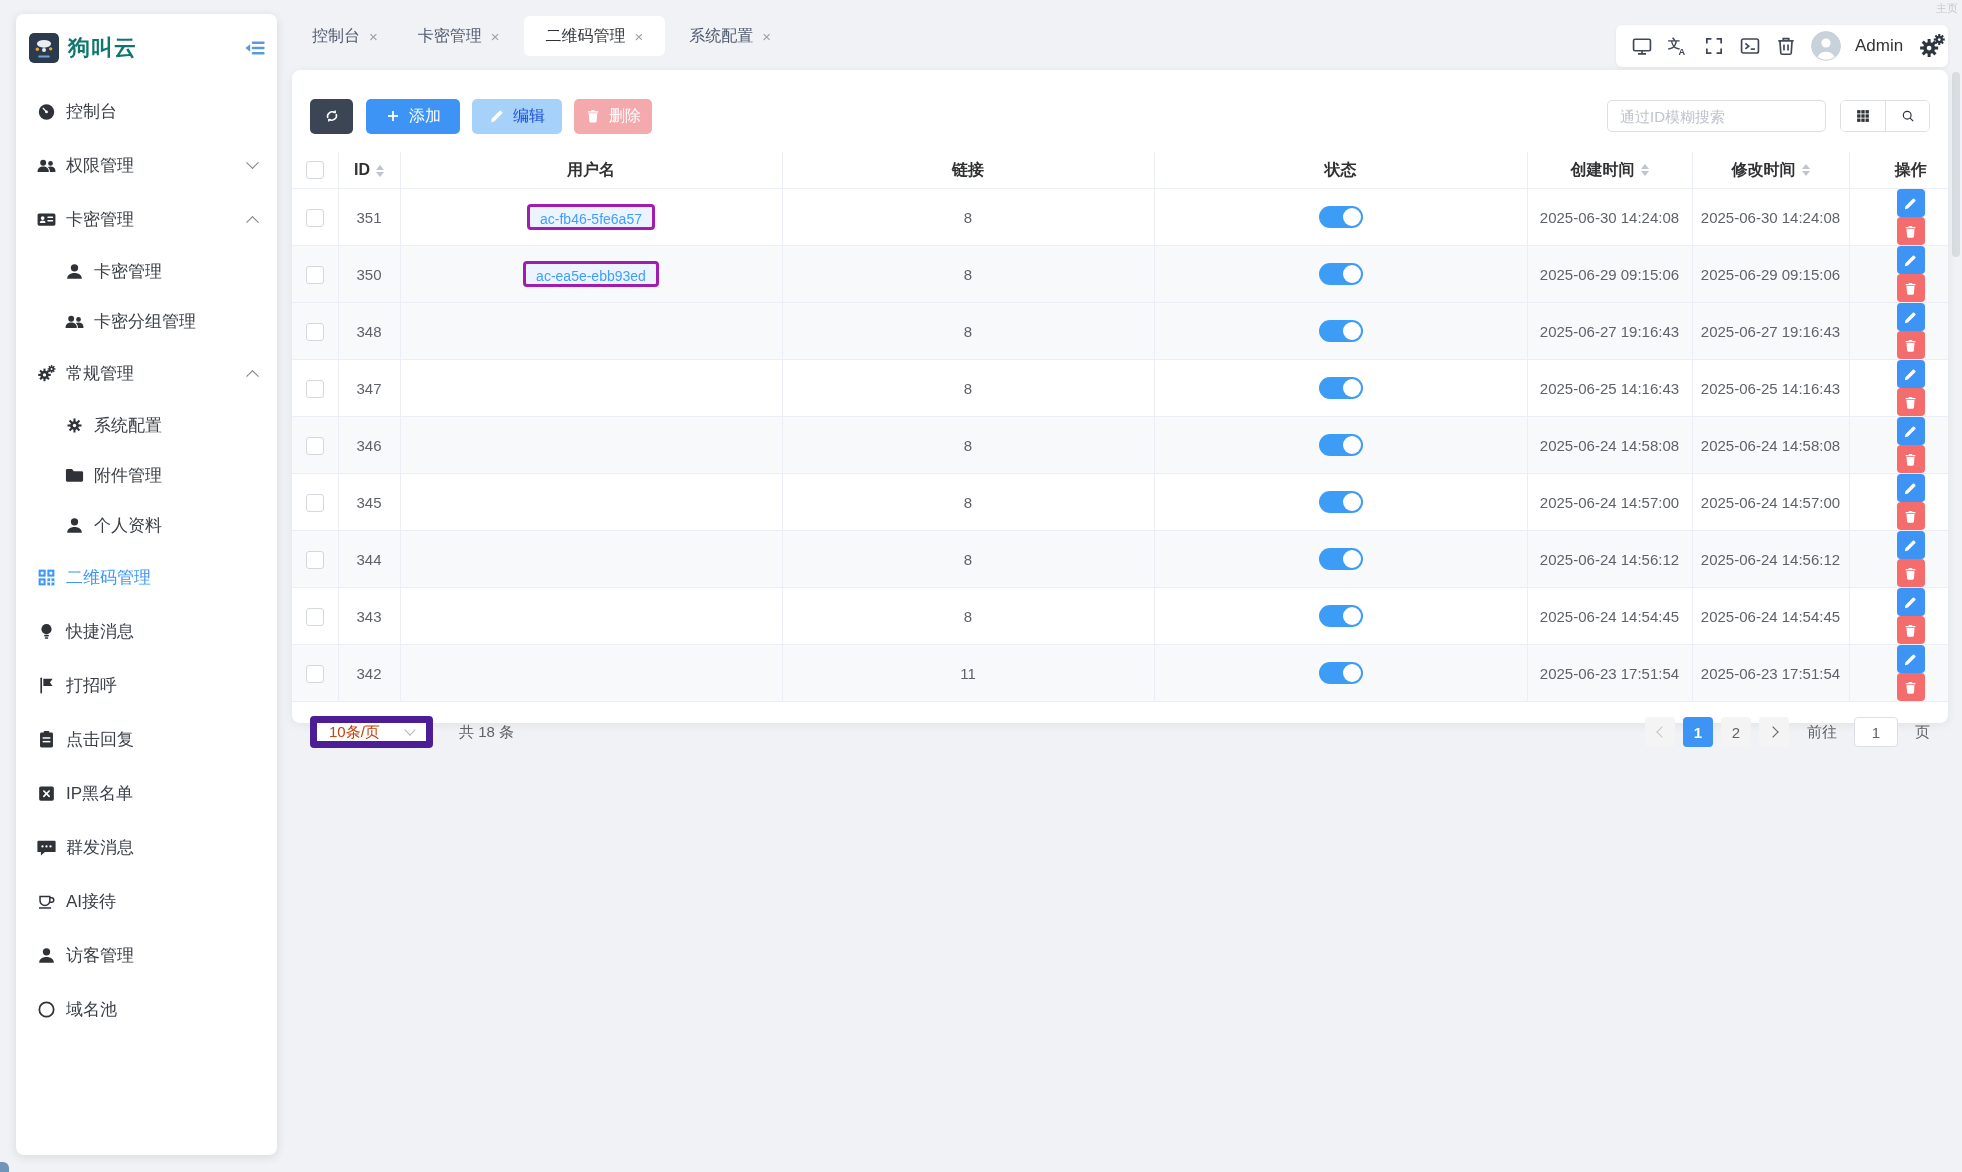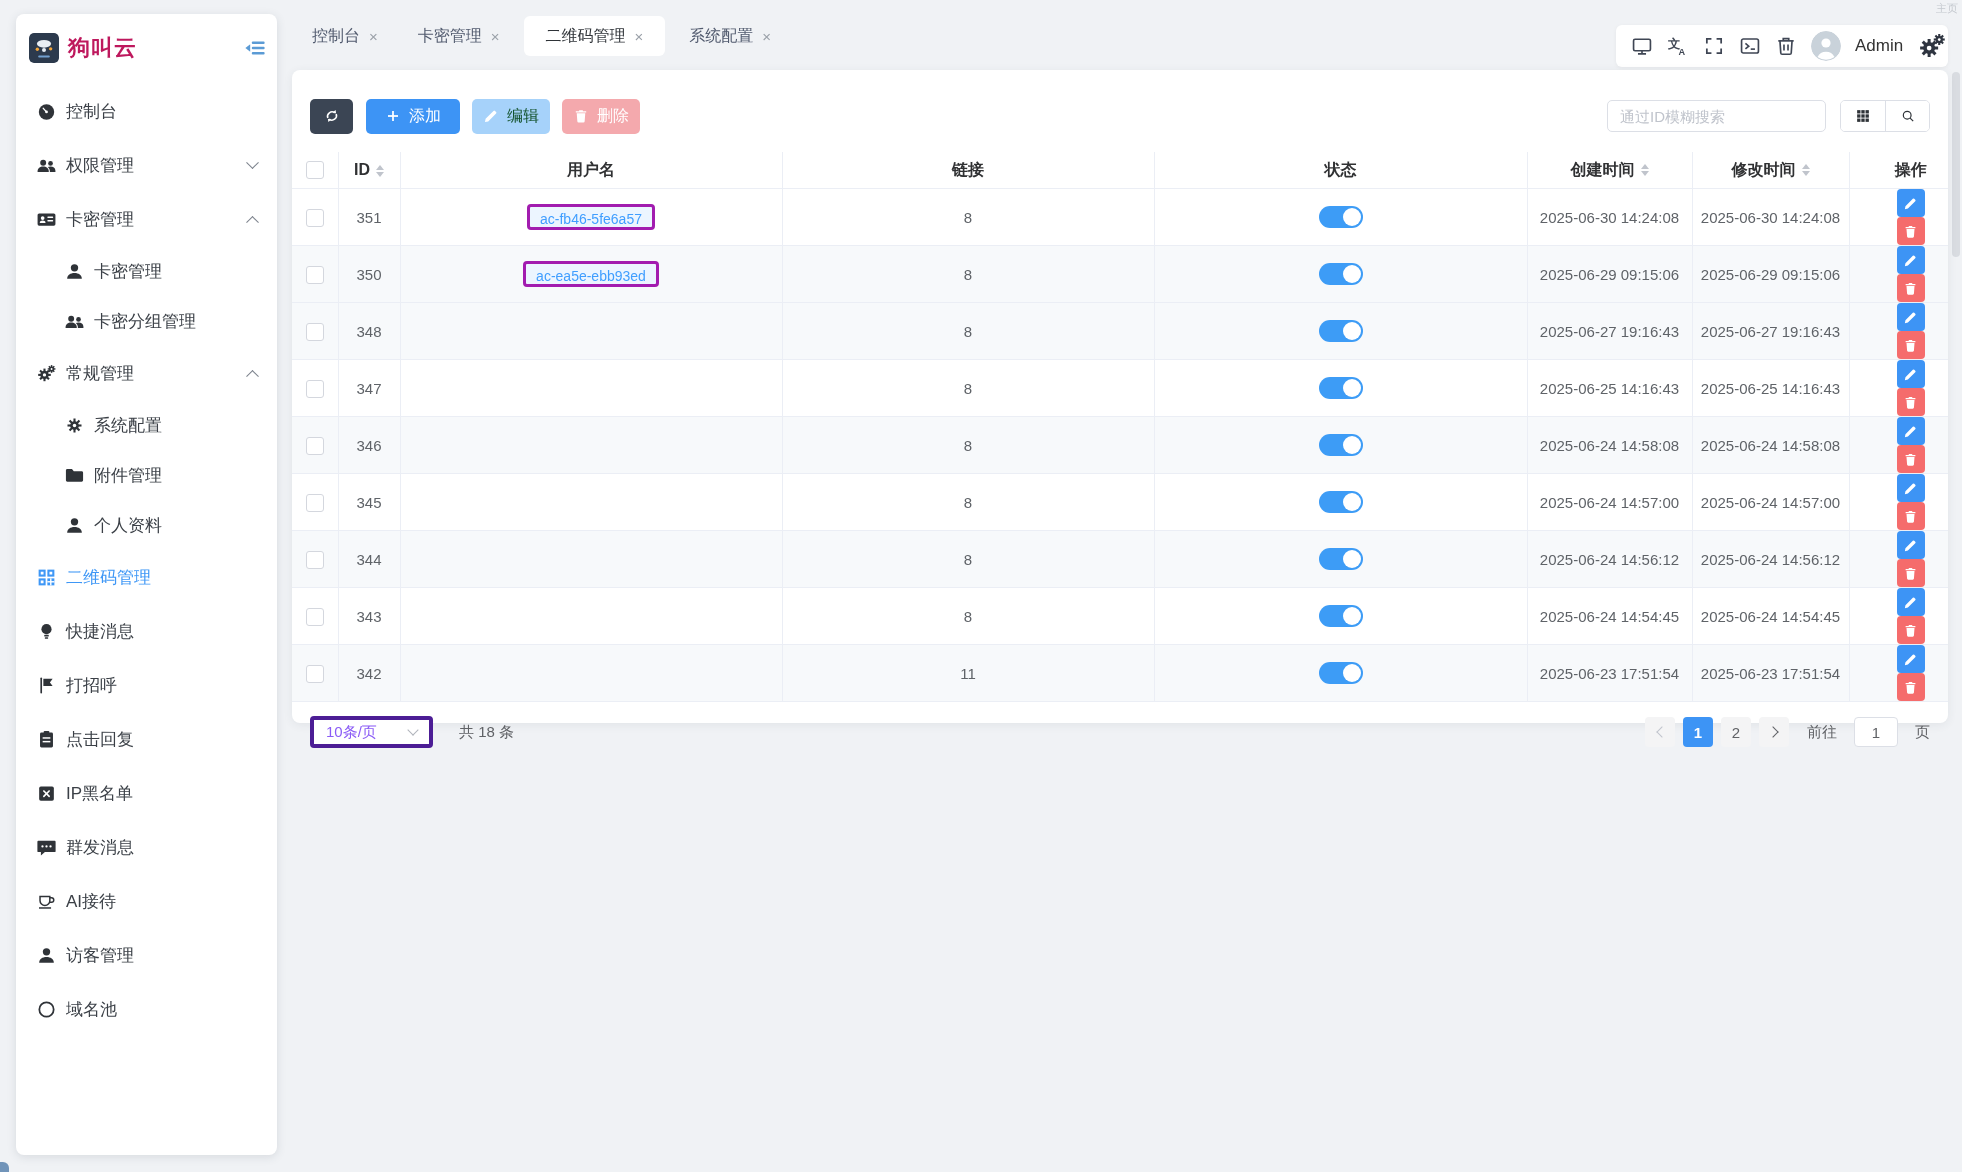--- a/index.html
+++ b/index.html
@@ -5,21 +5,21 @@
   html,body{margin:0;padding:0;}
   .page{position:relative;width:1962px;height:1172px;background:#f0f2f5;overflow:hidden;
         font-family:"Liberation Sans","DejaVu Sans",sans-serif;color:#333;}
   svg{display:block;}
 
   
   .sidebar{position:absolute;left:16px;top:14px;width:261px;height:1141px;background:#fff;
            border-radius:8px;box-shadow:0 2px 10px rgba(50,60,80,.13);}
   .side-header{display:flex;align-items:center;height:62px;padding:6px 10px 0 13px;box-sizing:border-box;}
   .logo{width:30px;height:30px;border-radius:5px;overflow:hidden;flex:0 0 auto;}
-  .logo-title{font-size:22px;font-weight:700;color:#be185d;margin-left:9px;letter-spacing:1px;white-space:nowrap;}
+  .logo-title{font-size:22px;font-weight:700;color:#0f766e;margin-left:9px;letter-spacing:1px;white-space:nowrap;}
   .collapse-btn{margin-left:auto;width:24px;height:24px;cursor:pointer;background:none;border:none;padding:0;}
   .menu{padding-top:8px;}
   .menu-item{display:flex;align-items:center;height:54px;padding:0 20px 0 20px;font-size:17px;color:#3b4047;cursor:pointer;}
   .menu-item.child{padding-left:48px;height:50px;}
   .mi-icon{width:21px;height:21px;margin-right:9px;color:#2f3338;flex:0 0 auto;}
   .mi-icon svg{width:21px;height:21px;}
   .menu-item.active{color:#3e97f6;}
   .menu-item.active .mi-icon{color:#3e97f6;}
   .chev{margin-left:auto;width:8px;height:8px;border-right:1.7px solid #7d838d;border-bottom:1.7px solid #7d838d;flex:0 0 auto;}
   .chev.up{transform:rotate(-135deg) translate(-2px,-2px);}
@@ -48,21 +48,21 @@
   
   .panel{position:absolute;left:292px;top:70px;width:1656px;height:653px;background:#fff;border-radius:8px;
          box-shadow:0 2px 10px rgba(50,60,80,.08);box-sizing:border-box;}
   .toolbar{display:flex;align-items:center;margin:28px 18px 0 18px;height:36px;}
   .btn{height:35px;border:none;border-radius:5px;display:inline-flex;align-items:center;justify-content:center;
        font-size:16px;cursor:pointer;font-family:inherit;gap:8px;}
   .btn svg{width:16px;height:16px;}
   .btn-refresh{width:43px;background:#3b4554;}
   .btn-refresh svg{width:18px;height:18px;}
   .btn-add{background:#3d94f5;color:#fff;padding:0 19px;margin-left:13px;}
-  .btn-edit{background:#a6d2fa;color:#14532d;padding:0 11px;margin-left:12px;cursor:not-allowed;}
+  .btn-edit{background:#a6d2fa;color:#1d4ed8;padding:0 17px;margin-left:12px;cursor:not-allowed;}
   .btn-del{background:#f4a9ad;color:#fff;padding:0 11px;margin-left:12px;cursor:not-allowed;}
   .toolbar-right{margin-left:auto;display:flex;align-items:center;}
   .search-input{width:219px;height:32px;border:1px solid #dcdfe6;border-radius:5px;padding:0 12px;font-size:15px;
                 color:#606266;box-sizing:border-box;outline:none;font-family:inherit;}
   .search-input::placeholder{color:#c0c4cc;}
   .view-group{display:flex;margin-left:14px;border:1px solid #dcdfe6;border-radius:5px;overflow:hidden;height:32px;box-sizing:border-box;}
   .view-btn{width:44px;display:flex;align-items:center;justify-content:center;background:#fff;border:none;cursor:pointer;color:#2f3338;}
   .view-btn + .view-btn{border-left:1px solid #dcdfe6;}
   .view-btn svg{width:16px;height:16px;}
 
@@ -84,22 +84,22 @@
   .toggle{width:44px;height:22px;border-radius:11px;background:#3d9cf6;position:relative;display:inline-block;vertical-align:middle;cursor:pointer;}
   .toggle::after{content:"";position:absolute;right:2px;top:2px;width:18px;height:18px;border-radius:50%;background:#fff;}
   .op{width:28px;height:28px;border-radius:4px;border:none;display:inline-flex;align-items:center;justify-content:center;
       margin:0 4px;cursor:pointer;vertical-align:middle;}
   .op svg{width:15px;height:15px;}
   .op.edit{background:#3d94f5;}
   .op.del{background:#f56c6c;}
 
   
   .pager{display:flex;align-items:center;margin:14px 18px 0 18px;height:32px;}
-  .page-size{width:123px;height:32px;border:4px solid #4c1d95;border-radius:4px;display:flex;align-items:center;
-             padding:0 12px;font-size:15px;color:#8b5cf6;box-sizing:border-box;cursor:pointer;background:#fff;}
+  .page-size{width:123px;height:32px;border:7px solid #4c1d95;border-radius:4px;display:flex;align-items:center;
+             padding:0 12px;font-size:15px;color:#c2410c;box-sizing:border-box;cursor:pointer;background:#fff;}
   .sel-caret{width:7px;height:7px;border-right:1.6px solid #b0b4bb;border-bottom:1.6px solid #b0b4bb;
              transform:rotate(45deg);margin-left:auto;margin-top:-4px;}
   .total{margin-left:26px;font-size:15px;color:#606266;}
   .pager-right{margin-left:auto;display:flex;align-items:center;gap:8px;}
   .pg{min-width:30px;height:30px;border-radius:4px;background:#f4f4f5;color:#606266;display:inline-flex;
       align-items:center;justify-content:center;font-size:15px;border:none;cursor:pointer;font-family:inherit;}
   .pg.disabled{color:#c0c4cc;}
   .pg.active{background:#3d94f5;color:#fff;font-weight:700;}
   .pg-chev{width:7px;height:7px;border-right:1.8px solid currentColor;border-bottom:1.8px solid currentColor;display:block;}
   .pg.prev .pg-chev{transform:rotate(135deg);margin-left:3px;}

